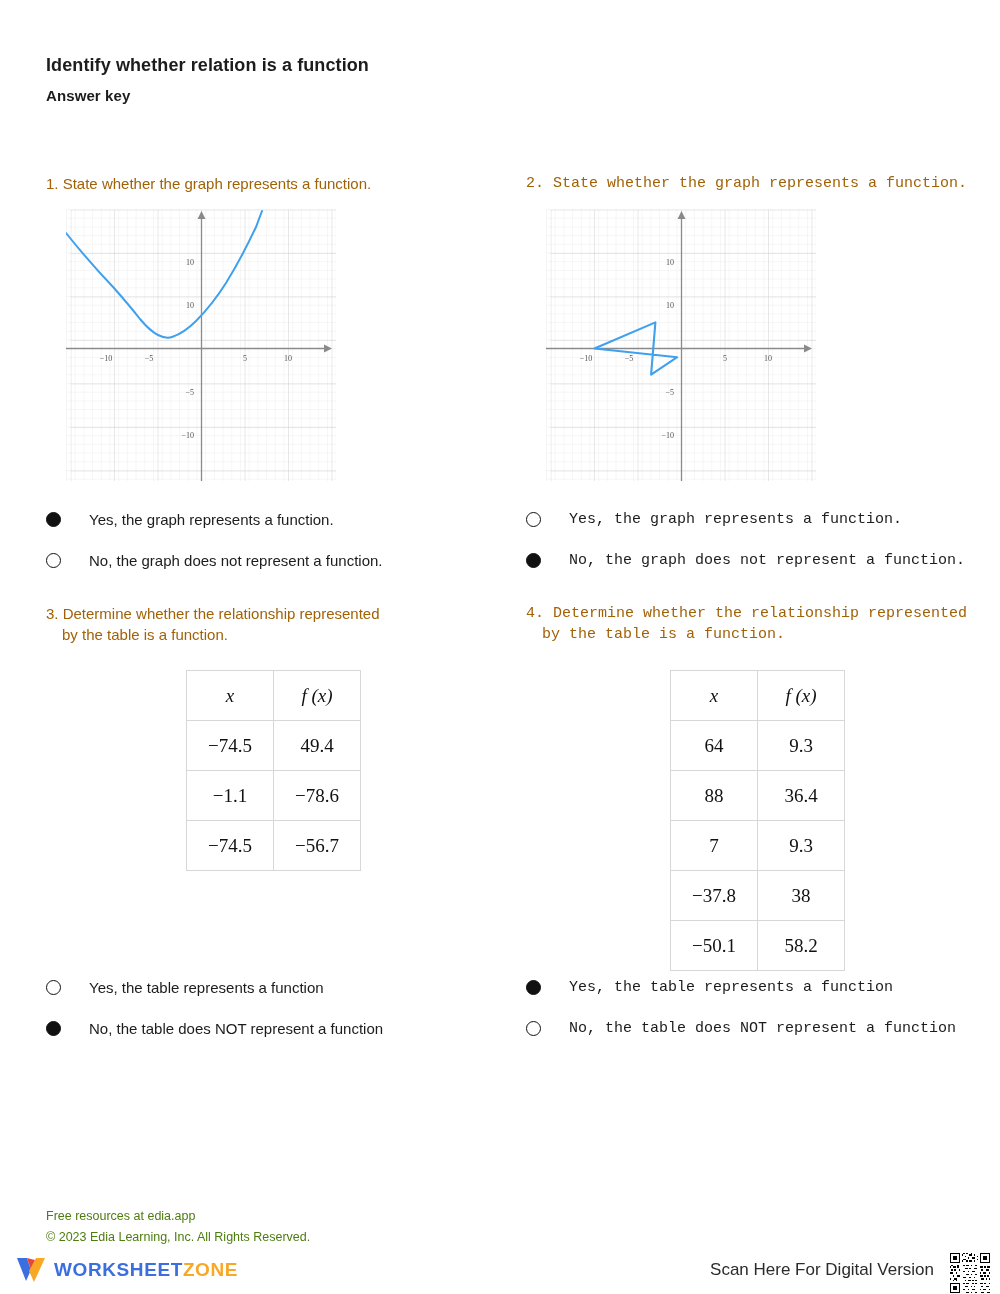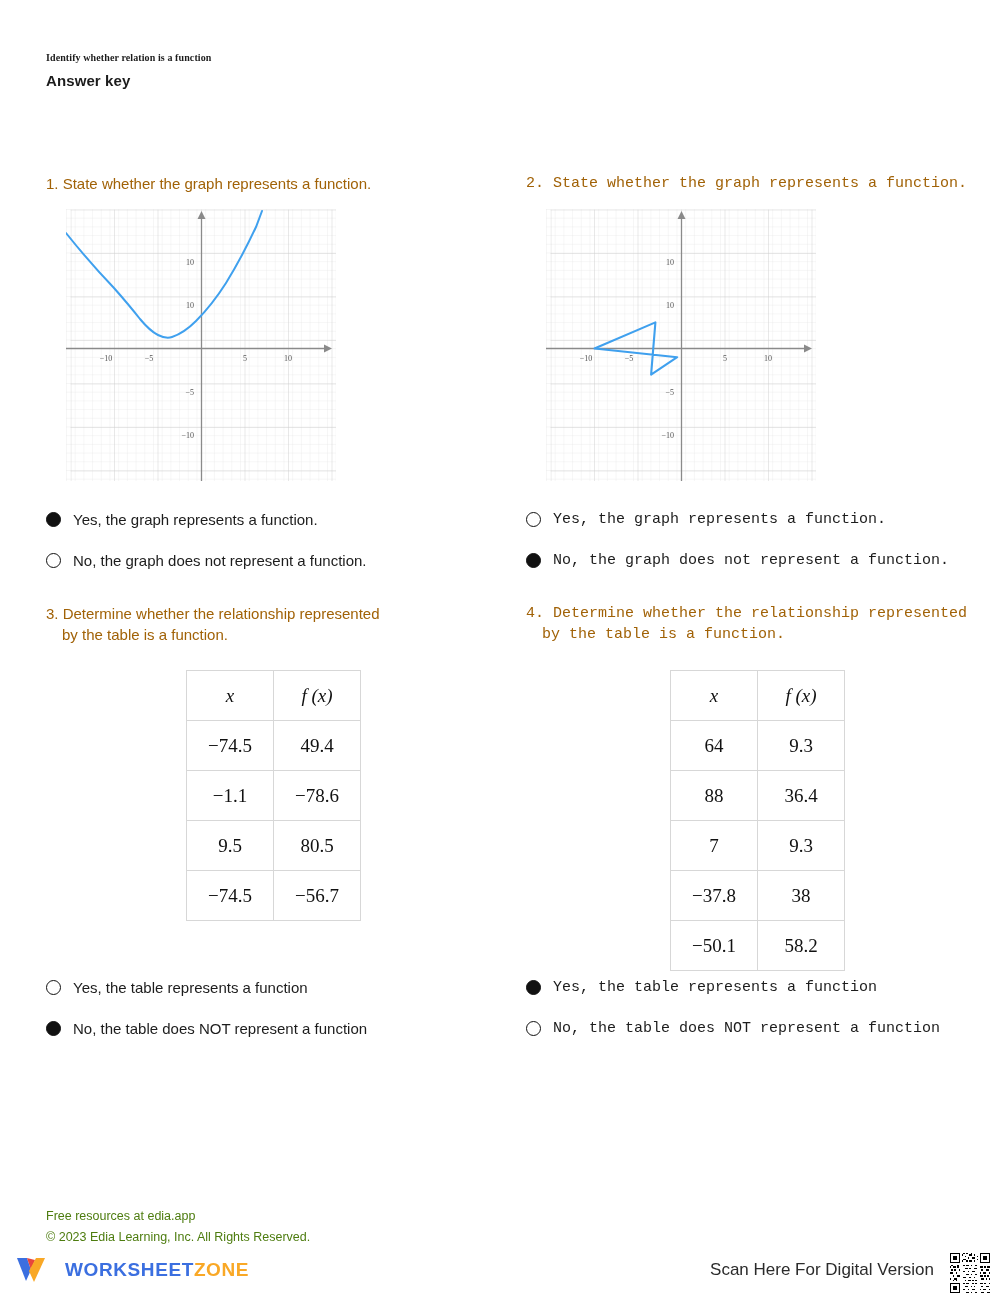--- a/index.html
+++ b/index.html
@@ -8,53 +8,53 @@
     background:#ffffff;
     font-family:"Liberation Sans", sans-serif;
     color:#1c1c1c;
     position:relative;
     overflow:hidden;
   }
   .page { position:relative; width:1000px; height:1294px; }
 
   
   .hdr { position:absolute; left:46px; top:48px; }
-  .hdr-title { font-size:10px; font-weight:bold; letter-spacing:.1px; line-height:1.9;font-family:Liberation Serif, serif; }
+  .hdr-title { font-size:18px; font-weight:bold; letter-spacing:.1px; line-height:1.9; }
   .hdr-sub  { font-size:15px; font-weight:bold; letter-spacing:.1px; line-height:1.9; }
 
   
   .col-l { position:absolute; left:46px; width:470px; }
   .col-r { position:absolute; left:526px; width:470px;font-family:Liberation Mono, monospace; }
 
   .qtext { font-size:15px; line-height:1.42; color:#a16207; }
   .qtext .ql2 { display:block; padding-left:16px; }
 
   
   .graph-wrap { position:relative; }
   svg.graph { display:block; }
 
   
-  .choice { display:flex; align-items:center; gap:12px; font-size:15px; line-height:1.3; }
+  .choice { display:flex; align-items:center; gap:28px; font-size:15px; line-height:1.3; }
   .radio { width:15px; height:15px; border-radius:50%; border:1.6px solid #111; box-sizing:border-box; flex:0 0 auto; }
   .radio.filled { background:#111; }
 
   
   .tbl { border-collapse:collapse; font-family:"Liberation Serif", serif; }
   .tbl td, .tbl th {
     border:1px solid #d7d7d7;
     width:84px; height:47px;
     text-align:center; vertical-align:middle;
     font-size:19px; font-weight:normal;
     color:#111;
   }
   .tbl th { font-style:italic; font-size:19px; }
 
   
   .footer-txt { position:absolute; left:46px; top:1206px; font-size:12.5px; color:#4d7c0f; line-height:1.65; }
-  .logo { position:absolute; left:14px; top:1254px; display:flex; align-items:center; gap:11px; }
+  .logo { position:absolute; left:14px; top:1254px; display:flex; align-items:center; }
   .logo-word { font-size:19px; font-weight:bold; letter-spacing:.6px; }
   .lw-blue { color:#3b6fe0; }
   .lw-org  { color:#f9a826; }
   .scan { position:absolute; right:66px; top:1260px; font-size:17px; color:#2b2b2b; }
   .qr { position:absolute; right:8px; top:1251px; width:44px; height:44px; }
 </style>
 </head>
 <body>
 
 <div class="page">
@@ -181,24 +181,20 @@
         </tr>
       </thead>
       <tbody>
         <tr>
           <td>−74.5</td>
           <td>49.4</td>
         </tr>
         <tr>
           <td>−1.1</td>
           <td>−78.6</td>
-        </tr>
-        <tr>
-          <td>9.5</td>
-          <td>80.5</td>
         </tr>
         <tr>
           <td>−74.5</td>
           <td>−56.7</td>
         </tr>
       </tbody>
     </table>
   </div>
 
   <div class="col-l" style="top:978px;">

